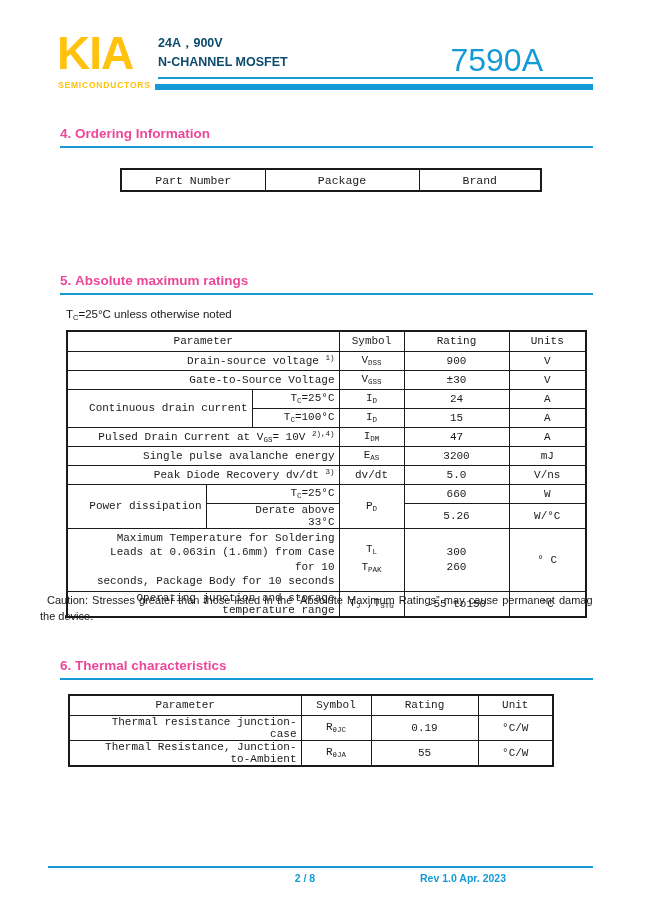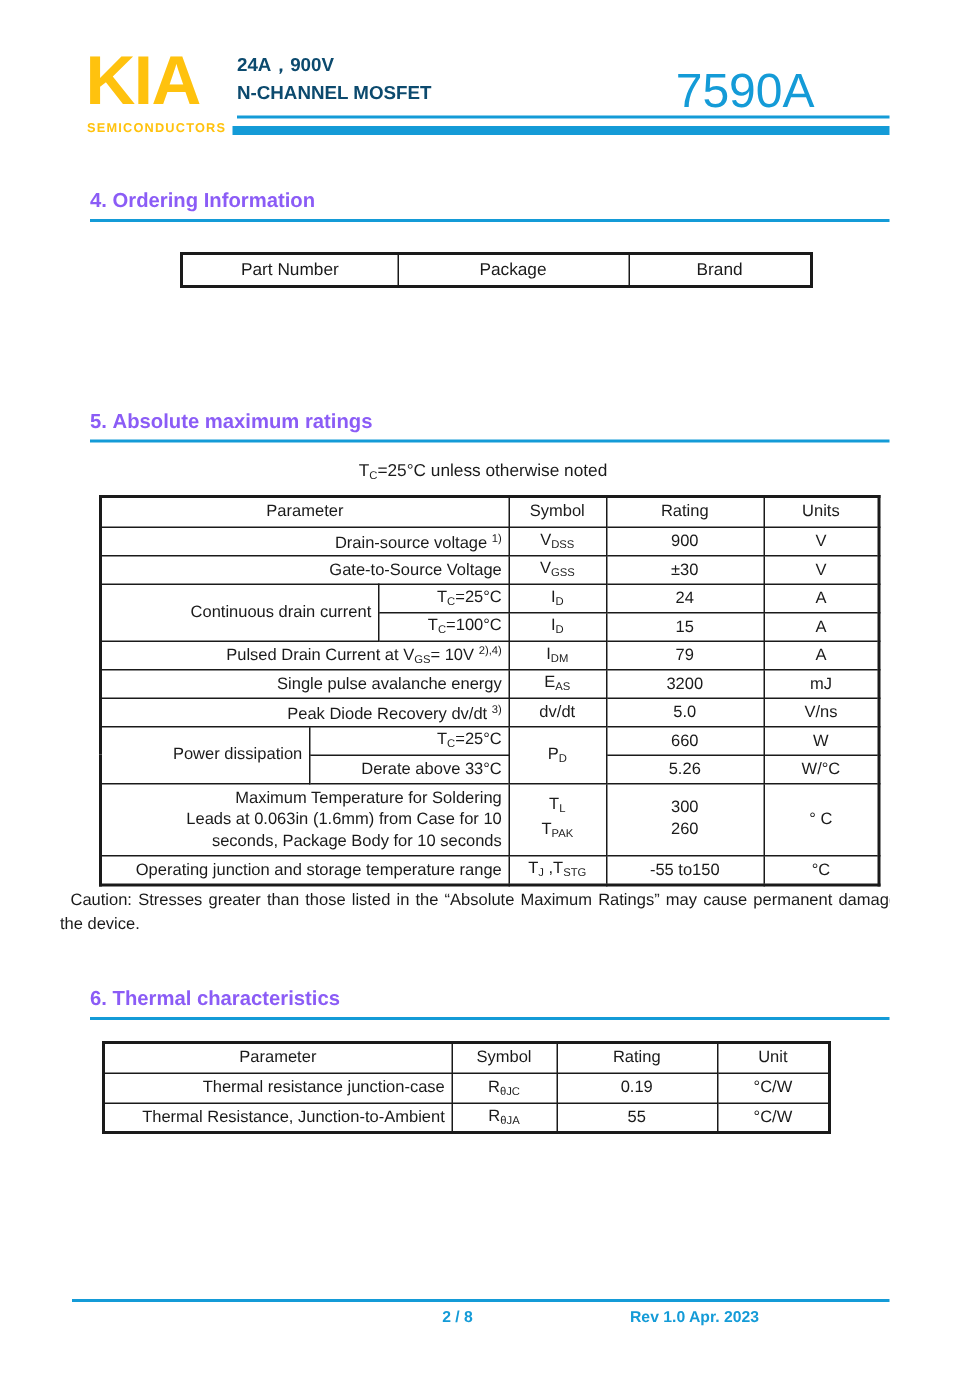--- a/index.html
+++ b/index.html
@@ -8,36 +8,36 @@
 
   
   .logo { position:absolute; left:57px; top:28px; color:#FFC20E; font-size:46px; font-weight:800; line-height:1.1; letter-spacing:-1px; }
   .logo-sub { position:absolute; left:58px; top:80px; color:#FFC20E; font-size:8.5px; font-weight:bold; letter-spacing:0.8px; }
   .spec { position:absolute; left:158px; top:34px; color:#0c4a6e; font-weight:bold; font-size:12.5px; line-height:19px; }
   .part-no { position:absolute; right:50px; top:42px; color:#149BD7; font-size:32px; font-weight:400; }
   .hline-thin { position:absolute; left:158px; top:77px; width:446px; height:2px; background:#149BD7; }
   .hline-thick { position:absolute; left:155px; top:84px; width:453px; height:6px; background:#149BD7; }
 
   
-  .section-heading { position:absolute; left:60px; width:544px; color:#8b5cf6; font-size:13.5px; padding-bottom:5px; border-bottom:2px solid #149BD7; }
+  .section-heading { position:absolute; left:60px; width:544px; color:#ec4899; font-size:13.5px; padding-bottom:5px; border-bottom:2px solid #149BD7; }
   .section-heading .num { font-weight:bold; }
   .section-heading .ttl { font-weight:600; }
 
   
   table { border-collapse:collapse; table-layout:fixed; }
   td { border:1px solid #1a1a1a; font-size:11px; text-align:center; vertical-align:middle; padding:0 4px; }
-  .tbl { border:2px solid #1a1a1a; }
+  .tbl { border:2px solid #1a1a1a;font-family:Liberation Mono, monospace; }
   .left { text-align:right; padding-left:20px; }
   sub.s { font-size:7.5px; vertical-align:-2px; letter-spacing:0; }
   sup.p { font-size:7.5px; vertical-align:4px; }
 
   .ordering-tbl { position:absolute; left:120px; top:168px; width:420px; }
   .ordering-tbl td { height:22px; font-size:11.5px; }
 
-  .note { position:absolute; left:66px; top:308px; width:512px; text-align:center; font-size:11.5px; }
+  .note { position:absolute; left:66px; top:308px; width:512px; text-align:left; font-size:11.5px; }
 
   .abs-tbl { position:absolute; left:66px; top:330px; width:519px; }
   .abs-tbl td { height:19px; }
   .abs-tbl .hdr td { height:20px; }
   .soldering-param { line-height:14.5px; padding-top:2px; padding-bottom:2px; }
   .two-line { line-height:15px; }
 
   .caution { position:absolute; left:40px; top:593px; width:572px; font-size:11px; line-height:15.5px; text-indent:7px; text-align:justify; }
 
   .thermal-tbl { position:absolute; left:68px; top:694px; width:484px; }
@@ -129,21 +129,21 @@
     </tr>
     <tr>
       <td class="left"><span>T</span><sub class="s">C</sub><span>=100°C</span></td>
       <td><span>I</span><sub class="s">D</sub></td>
       <td>15</td>
       <td>A</td>
     </tr>
     <tr>
       <td colspan="3" class="left"><span>Pulsed Drain Current at V</span><sub class="s">GS</sub><span>= 10V </span><sup class="p">2),4)</sup></td>
       <td><span>I</span><sub class="s">DM</sub></td>
-      <td>79</td>
+      <td>47</td>
       <td>A</td>
     </tr>
     <tr>
       <td colspan="3" class="left">Single pulse avalanche energy</td>
       <td><span>E</span><sub class="s">AS</sub></td>
       <td>3200</td>
       <td>mJ</td>
     </tr>
     <tr>
       <td colspan="3" class="left"><span>Peak Diode Recovery dv/dt </span><sup class="p">3)</sup></td>

